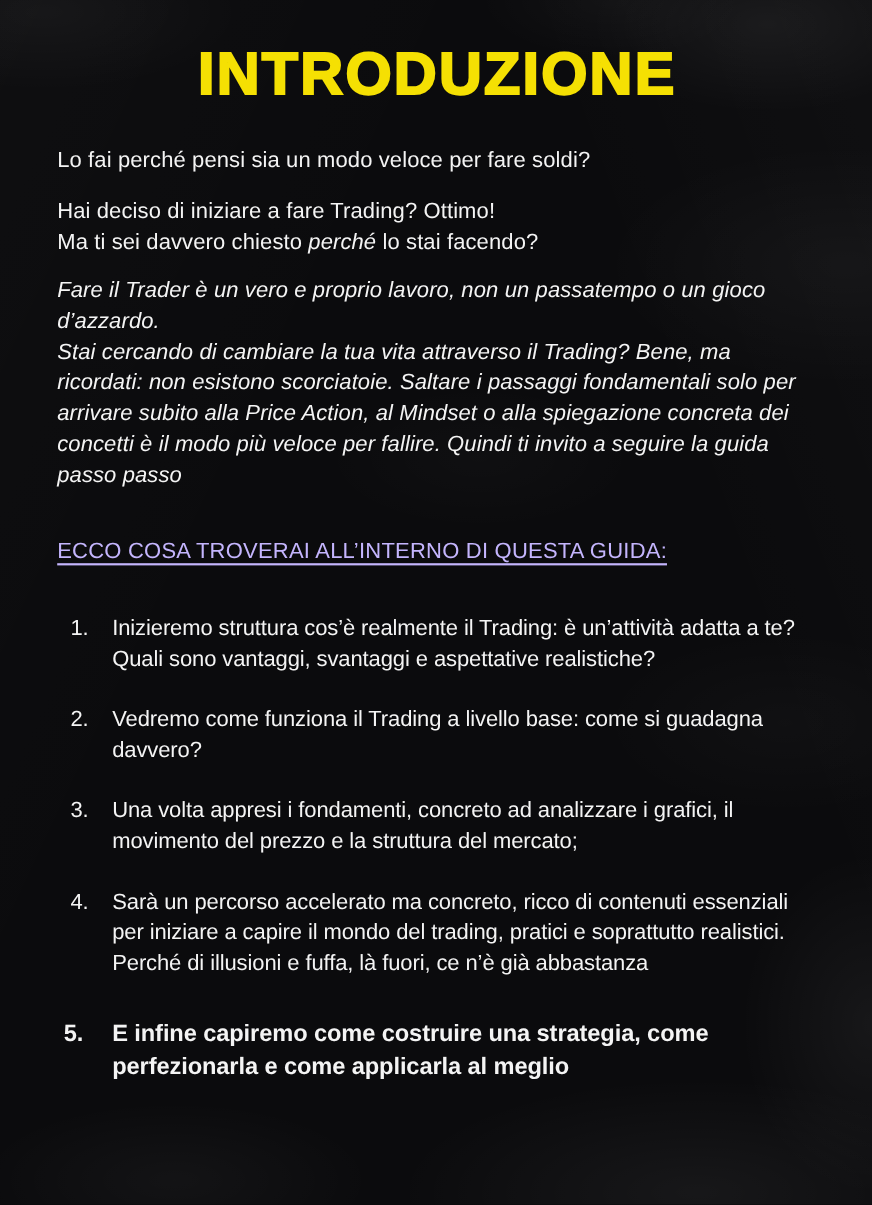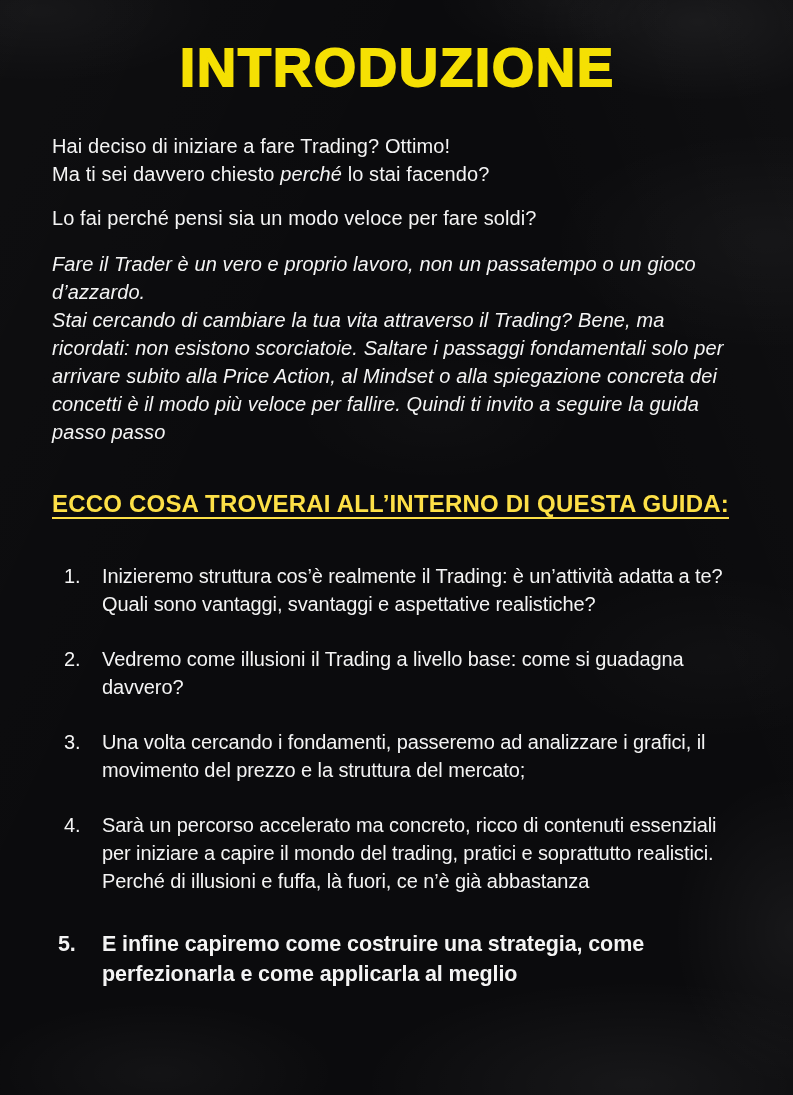--- a/index.html
+++ b/index.html
@@ -42,24 +42,24 @@
     margin-bottom: 34px;
   }
   .body-text { font-size: 20px; line-height: 28px; letter-spacing: 0.1px; }
   .para { margin-bottom: 16px; max-width: 693px; }
   .para:last-of-type { margin-bottom: 0; font-style: italic; }
   .p2 { margin-bottom: 18px; }
   .italic { font-style: italic; }
   .section-heading {
     margin-top: 44px;
     margin-bottom: 44px;
-    font-size: 24px;
-    font-weight: 700;
+    font-size: 20px;
+    font-weight: 400;
     letter-spacing: 0.2px;
-    color: #fde047;
+    color: #c4b5fd;
     text-decoration: underline;
     text-decoration-thickness: 2px;
     text-underline-offset: 5px;
   }
   .guide-list { padding-left: 12px; }
   .list-item {
     display: flex;
     margin-bottom: 27px;
     font-size: 20px;
     line-height: 28px;
@@ -82,44 +82,44 @@
 </head>
 <body>
 
 <div class="texture"></div>
 
 <div class="page">
 
   <h1 class="title">INTRODUZIONE</h1>
 
   <div class="body-text">
+    <p class="para p2">Lo fai perché pensi sia un modo veloce per fare soldi?</p>
+
     <p class="para"><span>Hai deciso di iniziare a fare Trading? Ottimo!</span><br><span>Ma ti sei davvero chiesto </span><span class="italic">perché</span><span> lo stai facendo?</span></p>
-
-    <p class="para p2">Lo fai perché pensi sia un modo veloce per fare soldi?</p>
 
     <p class="para"><span>Fare il Trader è un vero e proprio lavoro, non un passatempo o un gioco d’azzardo.</span><br><span>Stai cercando di cambiare la tua vita attraverso il Trading? Bene, ma ricordati: non esistono scorciatoie. Saltare i passaggi fondamentali solo per arrivare subito alla Price Action, al Mindset o alla spiegazione concreta dei concetti è il modo più veloce per fallire. Quindi ti invito a seguire la guida passo passo</span></p>
   </div>
 
   <h2 class="section-heading">ECCO COSA TROVERAI ALL’INTERNO DI QUESTA GUIDA:</h2>
 
   <div class="guide-list body-text">
 
       <div class="list-item">
         <span class="num">1.</span>
         <span class="txt">Inizieremo struttura cos’è realmente il Trading: è un’attività adatta a te? Quali sono vantaggi, svantaggi e aspettative realistiche?</span>
       </div>
 
       <div class="list-item">
         <span class="num">2.</span>
-        <span class="txt">Vedremo come illusioni il Trading a livello base: come si guadagna davvero?</span>
+        <span class="txt">Vedremo come funziona il Trading a livello base: come si guadagna davvero?</span>
       </div>
 
       <div class="list-item">
         <span class="num">3.</span>
-        <span class="txt">Una volta cercando i fondamenti, passeremo ad analizzare i grafici, il movimento del prezzo e la struttura del mercato;</span>
+        <span class="txt">Una volta appresi i fondamenti, concreto ad analizzare i grafici, il movimento del prezzo e la struttura del mercato;</span>
       </div>
 
       <div class="list-item">
         <span class="num">4.</span>
         <span class="txt">Sarà un percorso accelerato ma concreto, ricco di contenuti essenziali per iniziare a capire il mondo del trading, pratici e soprattutto realistici. Perché di illusioni e fuffa, là fuori, ce n’è già abbastanza</span>
       </div>
 
       <div class="list-item bold">
         <span class="num">5.</span>
         <span class="txt">E infine capiremo come costruire una strategia, come perfezionarla e come applicarla al meglio</span>

